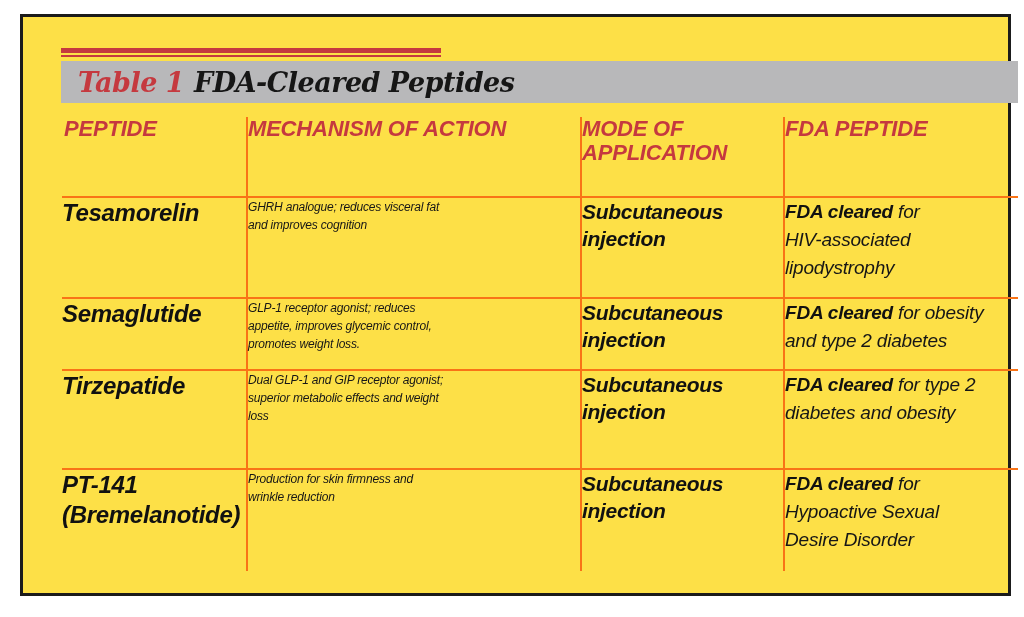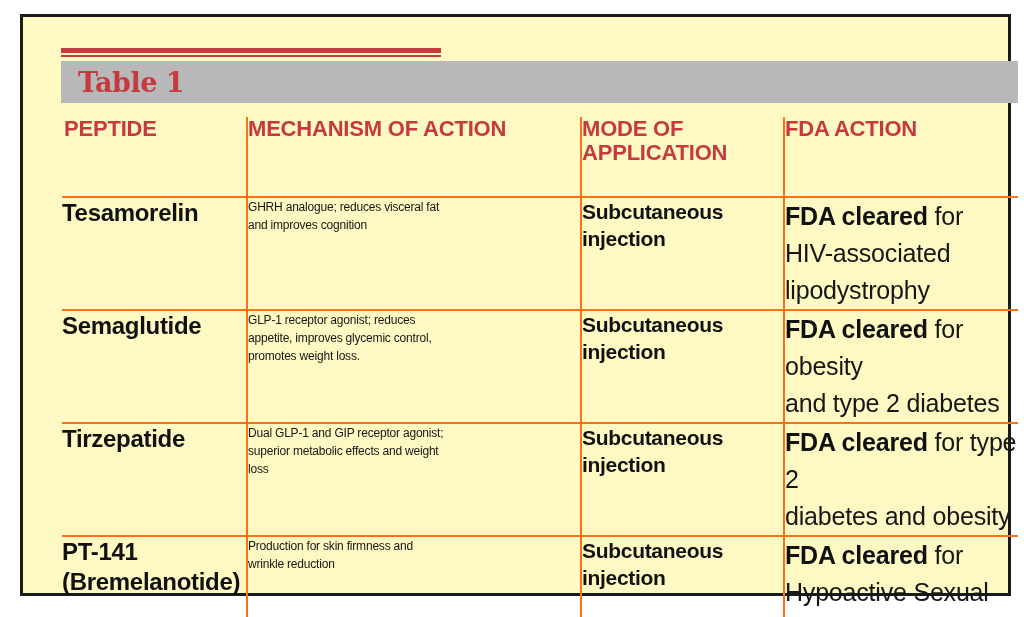--- a/index.html
+++ b/index.html
@@ -8,21 +8,22 @@
     width:1024px;height:617px;
     background:#ffffff;
     font-family:"Liberation Sans",sans-serif;
     overflow:hidden;
   }
   .outer-frame{
     position:absolute;left:20px;top:14px;
     width:991px;height:582px;
     border:3px solid #1b1b1b;
     box-sizing:border-box;
-    background:#fef9c3;
+    background:#fde047;
+    font-style:italic;
   }
   .title-rule{position:absolute;left:38px;top:31px;width:380px;}
   .title-rule .thick{height:5px;background:#c5393f;}
   .title-rule .gap{height:2px;background:transparent;}
   .title-rule .thin{height:2px;background:#c5393f;}
   .title-bar{
     position:absolute;left:38px;top:44px;
     width:957px;height:42px;
     background:#b8b8ba;
     display:flex;align-items:center;
@@ -80,56 +81,57 @@
     font-weight:400;font-size:12px;line-height:1.52;
     letter-spacing:-0.2px;color:#161616;
     padding:11px 6px 0 12px;
   }
   td.mode-cell{
     font-weight:700;font-size:21px;line-height:1.3;
     letter-spacing:-0.3px;color:#111;
     padding:12px 4px 0 12px;
   }
   td.fda-cell{
-    font-weight:400;font-size:25px;line-height:1.48;
+    font-weight:400;font-size:19px;line-height:1.48;
     letter-spacing:-0.2px;color:#161616;
     padding:12px 2px 0 12px;
   }
   td.fda-cell .fda-bold{font-weight:700;color:#111;}
 </style>
 </head>
 <body>
 
 <div class="canvas">
   <div class="outer-frame">
 
     <div class="title-rule">
       <div class="thick"></div>
       <div class="gap"></div>
       <div class="thin"></div>
     </div>
 
     <div class="title-bar">
       <span class="ttl ttl-label">Table 1</span>
+      <span class="ttl ttl-text">FDA-Cleared Peptides</span>
     </div>
 
     <table class="grid">
       <colgroup>
         <col class="c1">
           <col class="c2">
           <col class="c3">
           <col class="c4">
       </colgroup>
       <tbody>
           <tr class="hdr">
         <th class="colhead first">PEPTIDE</th>
         <th class="colhead">MECHANISM OF ACTION</th>
         <th class="colhead">MODE OF
 APPLICATION</th>
-        <th class="colhead">FDA ACTION</th>
+        <th class="colhead">FDA PEPTIDE</th>
       </tr>
 
       <tr class="r1">
         <td class="peptide-cell">Tesamorelin</td>
         <td class="mech-cell">GHRH analogue; reduces visceral fat
 and improves cognition</td>
         <td class="mode-cell">Subcutaneous
 injection</td>
         <td class="fda-cell"><span class="fda-bold">FDA cleared</span><span> for
 HIV-associated

